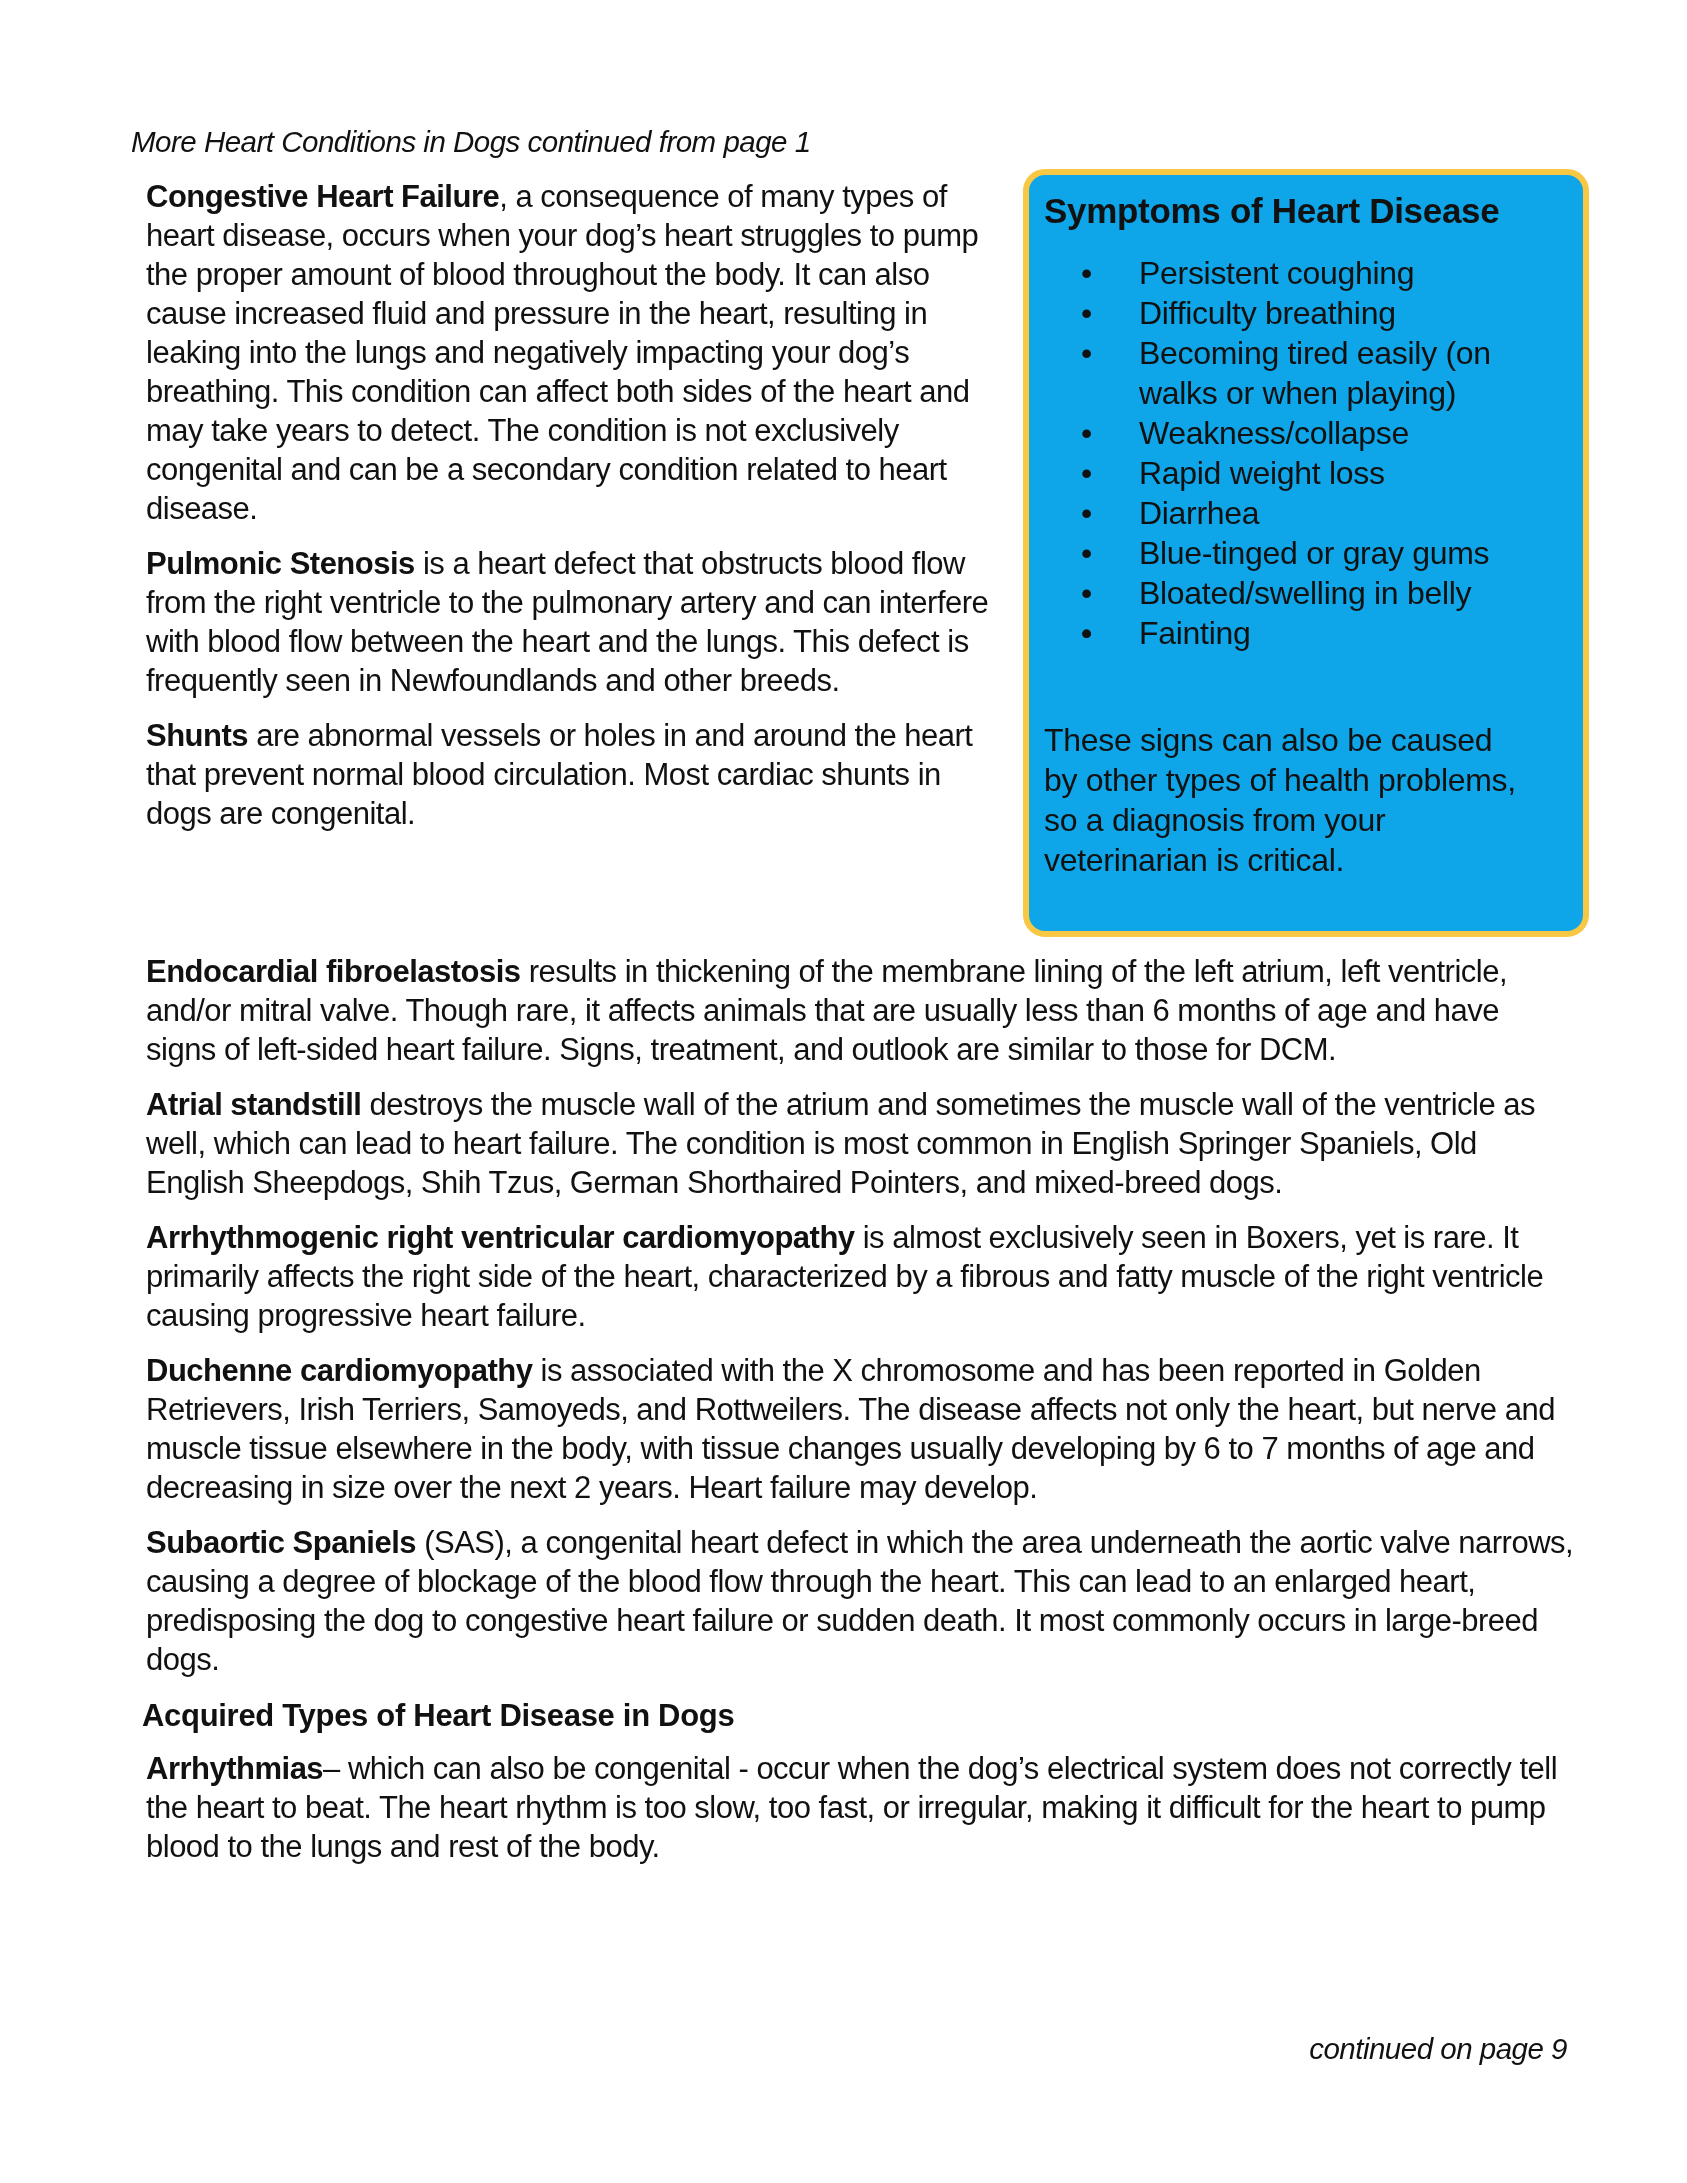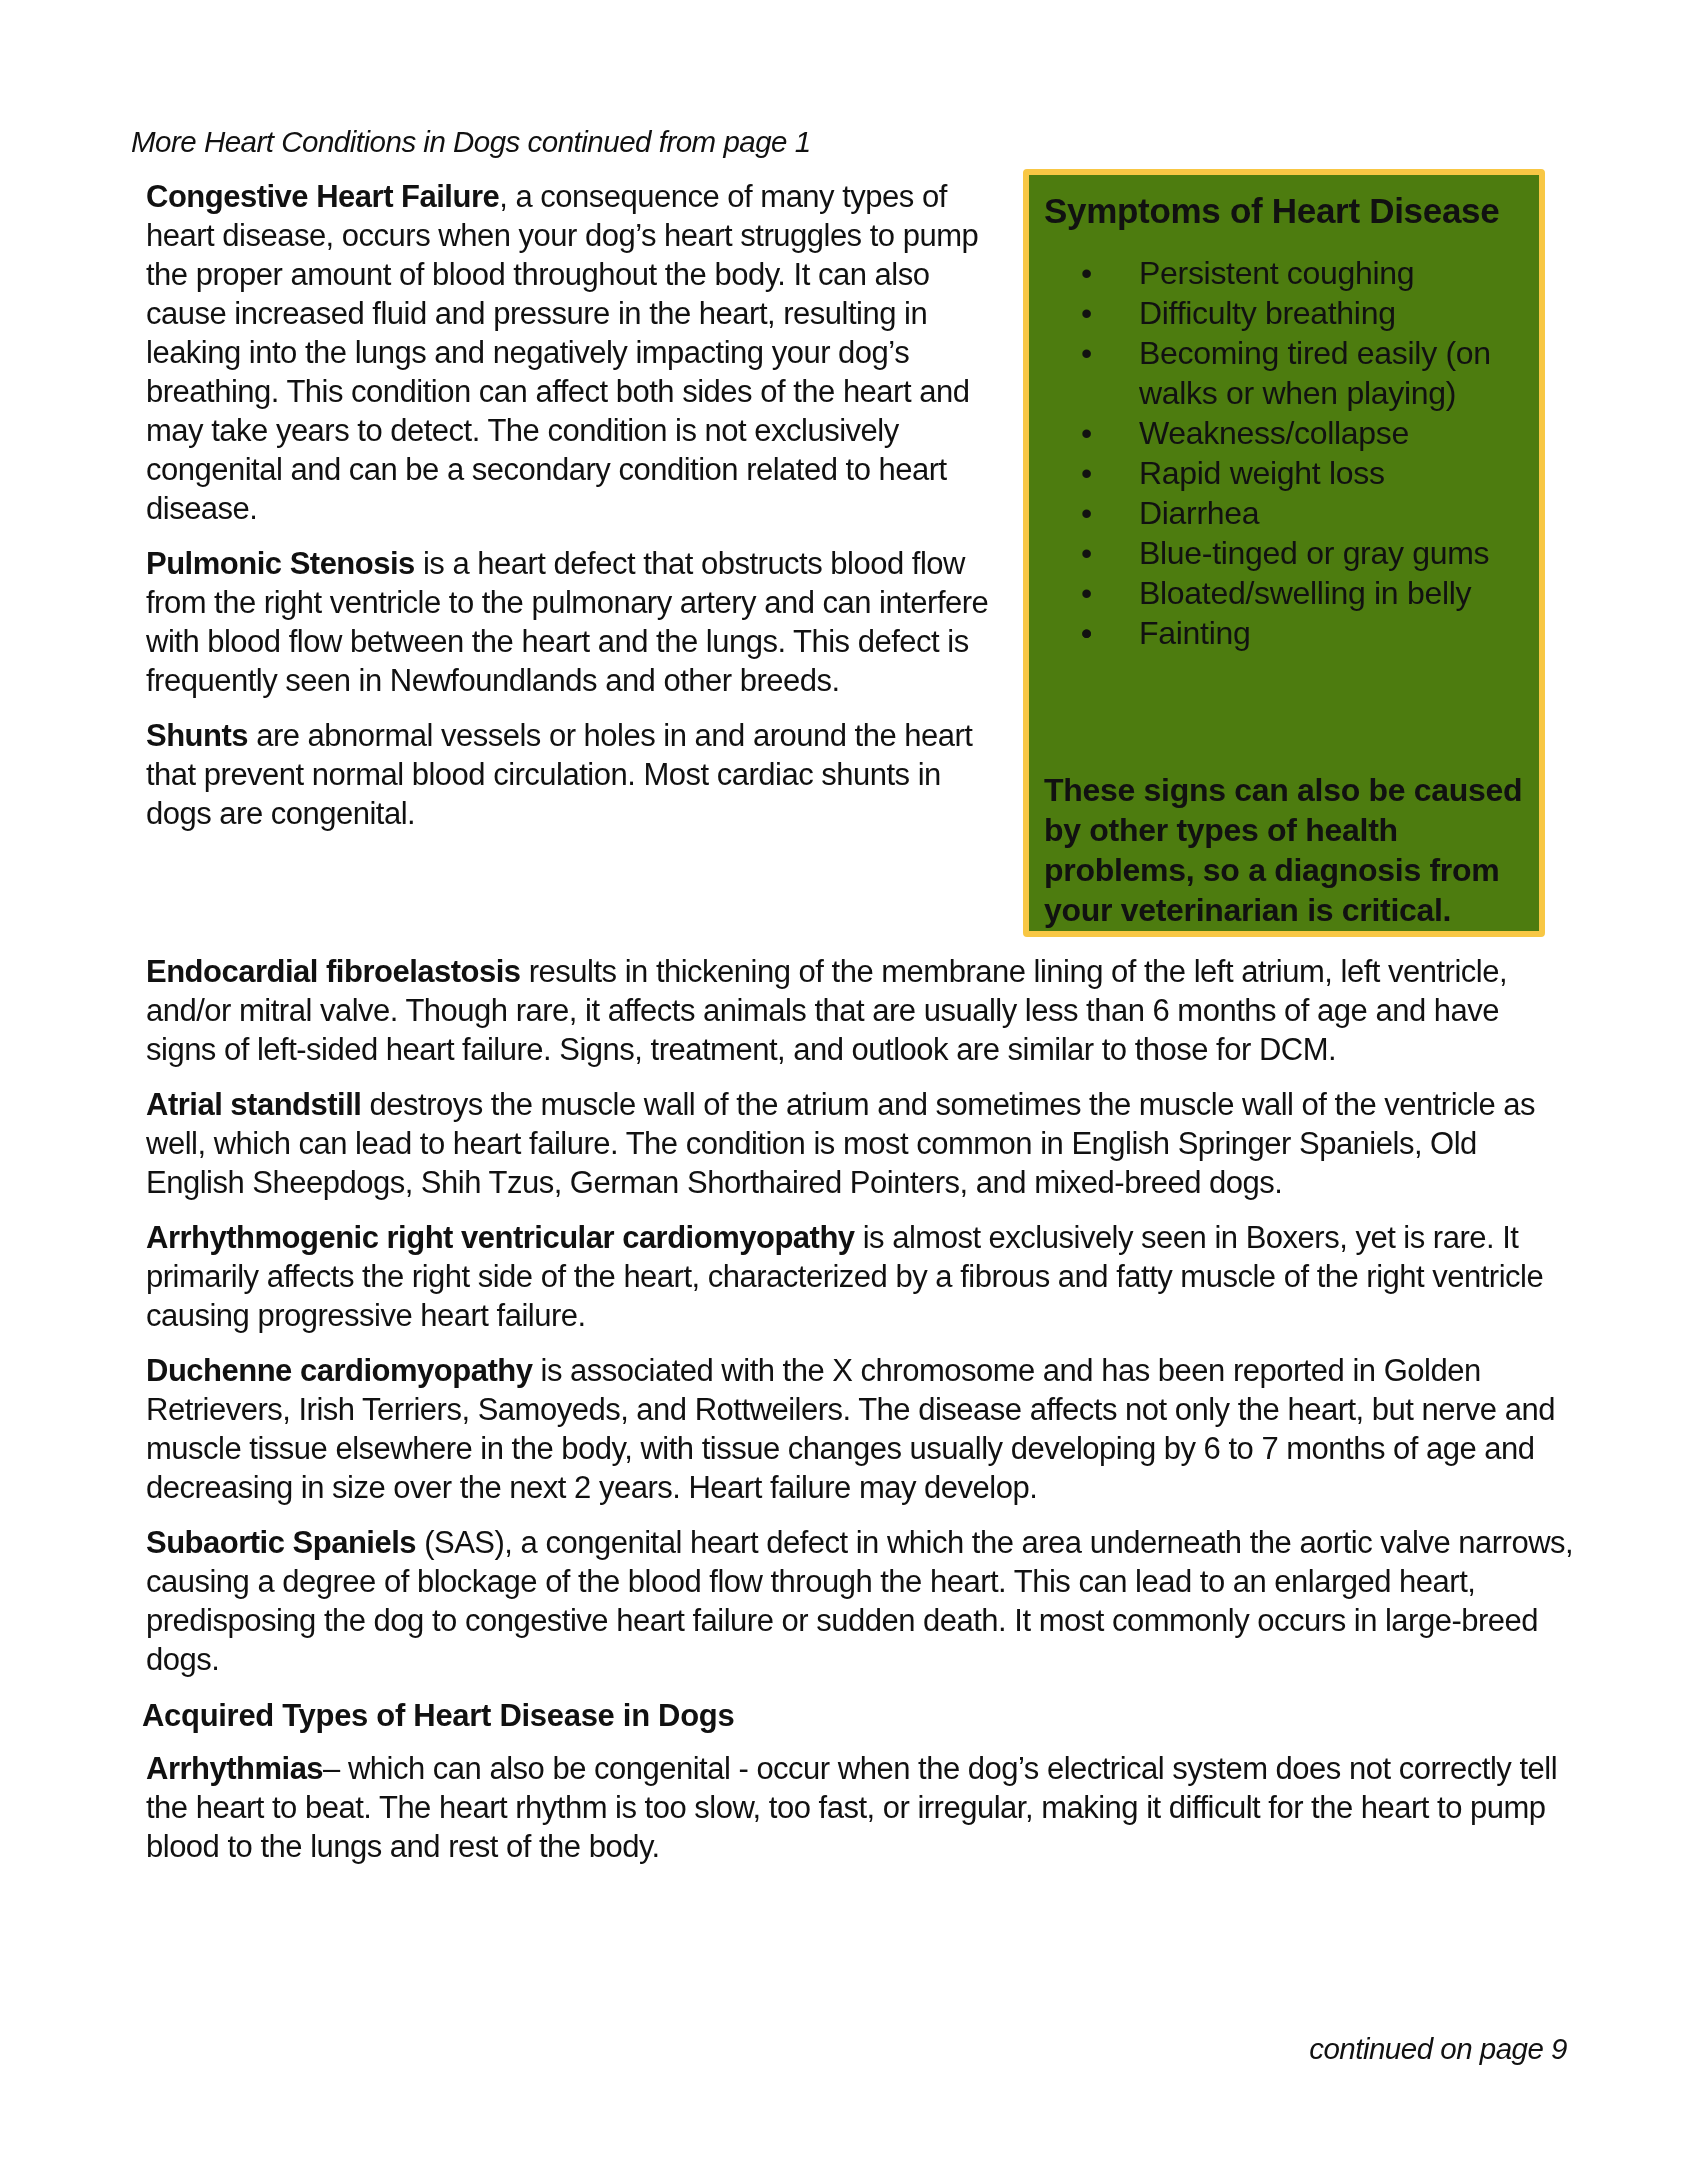--- a/index.html
+++ b/index.html
@@ -23,40 +23,41 @@
     font-weight: bold; font-size: 31px; line-height: 42px;
     margin: 0 0 11.8px 0; letter-spacing: -0.3px;
   }
   p.entry {
     margin: 0 0 16px 4px; font-size: 31px; line-height: 39px;
     letter-spacing: -0.5px;
   }
   p.entry b { font-weight: bold; }
   .sidebar-box {
     position: absolute; left: 1023px; top: 169px; width: 510px; height: 756px;
-    border: 6.7px solid #F8C744; border-radius: 4px; box-sizing: content-box;
-    background: #4d7c0f;
+    border: 6.7px solid #F8C744; border-radius: 22px; box-sizing: content-box;
+    background: #0ea5e9;
+    padding-left: 44px;
   }
   .sidebar-title {
     position: absolute; left: 15px; top: 13.5px;
     font-weight: bold; font-size: 35px; line-height: 44px; letter-spacing: -0.3px;
   }
   .symptom-list {
     position: absolute; left: 0; top: 78px; margin: 0; padding: 0; list-style: none;
   }
   .symptom-list li {
     position: relative; padding-left: 110px; font-size: 32px; line-height: 40px;
     letter-spacing: -0.3px; width: 388px;
   }
   .symptom-list li .bullet {
     position: absolute; left: 52px; top: 0;
   }
   .sidebar-note {
-    position: absolute; left: 15px; top: 595px; width: 489px;
-    font-size: 32px; line-height: 40px; letter-spacing: -0.3px; font-weight: bold;
+    position: absolute; left: 15px; top: 545px; width: 489px;
+    font-size: 32px; line-height: 40px; letter-spacing: -0.3px;
   }
   .page-footer {
     position: absolute; right: 120px; top: 2029px;
     font-style: italic; font-size: 29.5px; line-height: 40px; letter-spacing: -0.5px;
   }
 </style>
 </head>
 <body>
 
 <div class="doc-title">More Heart Conditions in Dogs continued from page 1</div>

